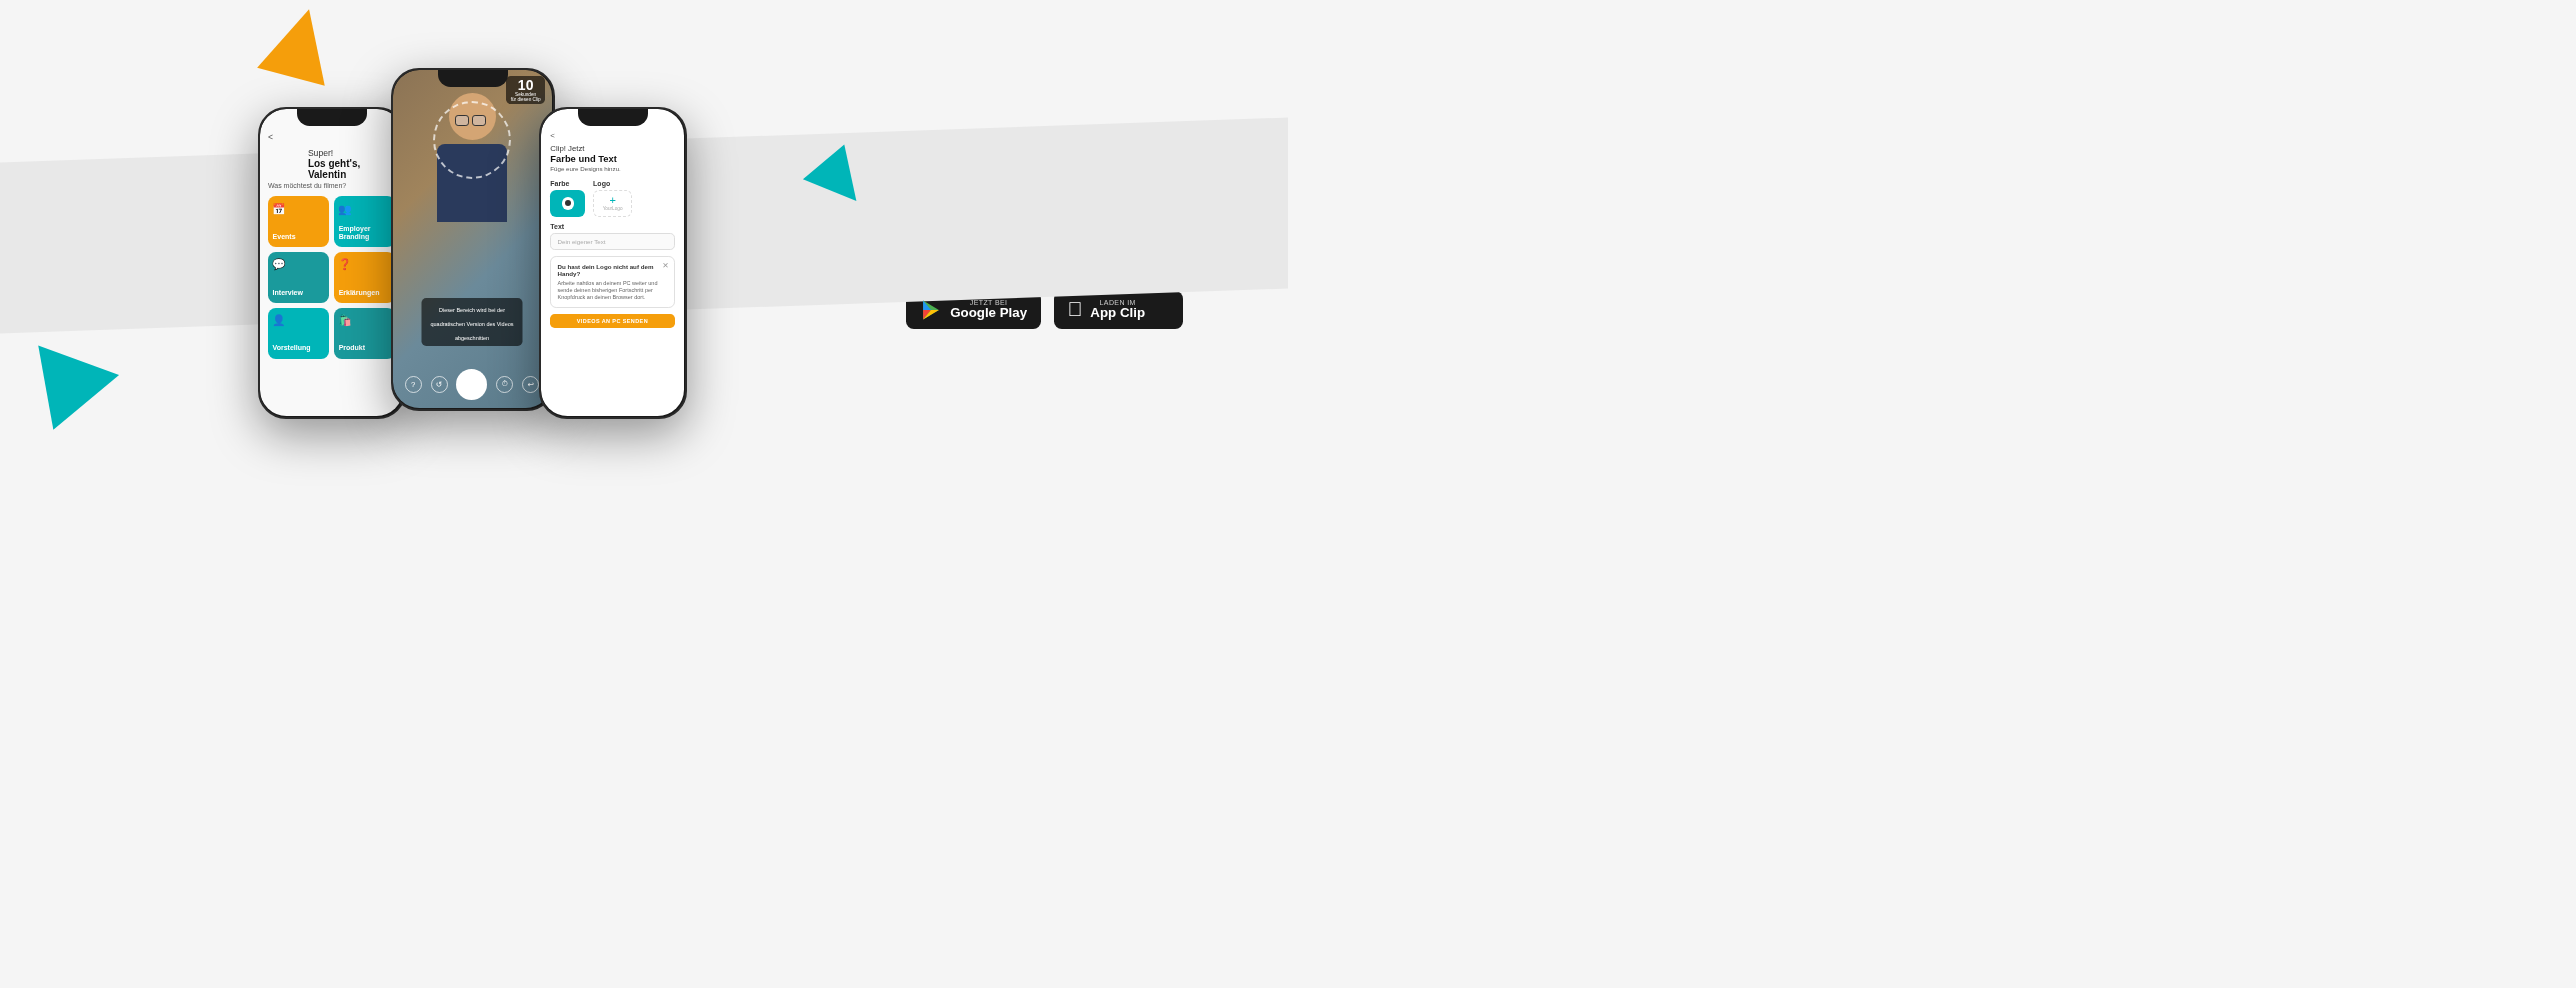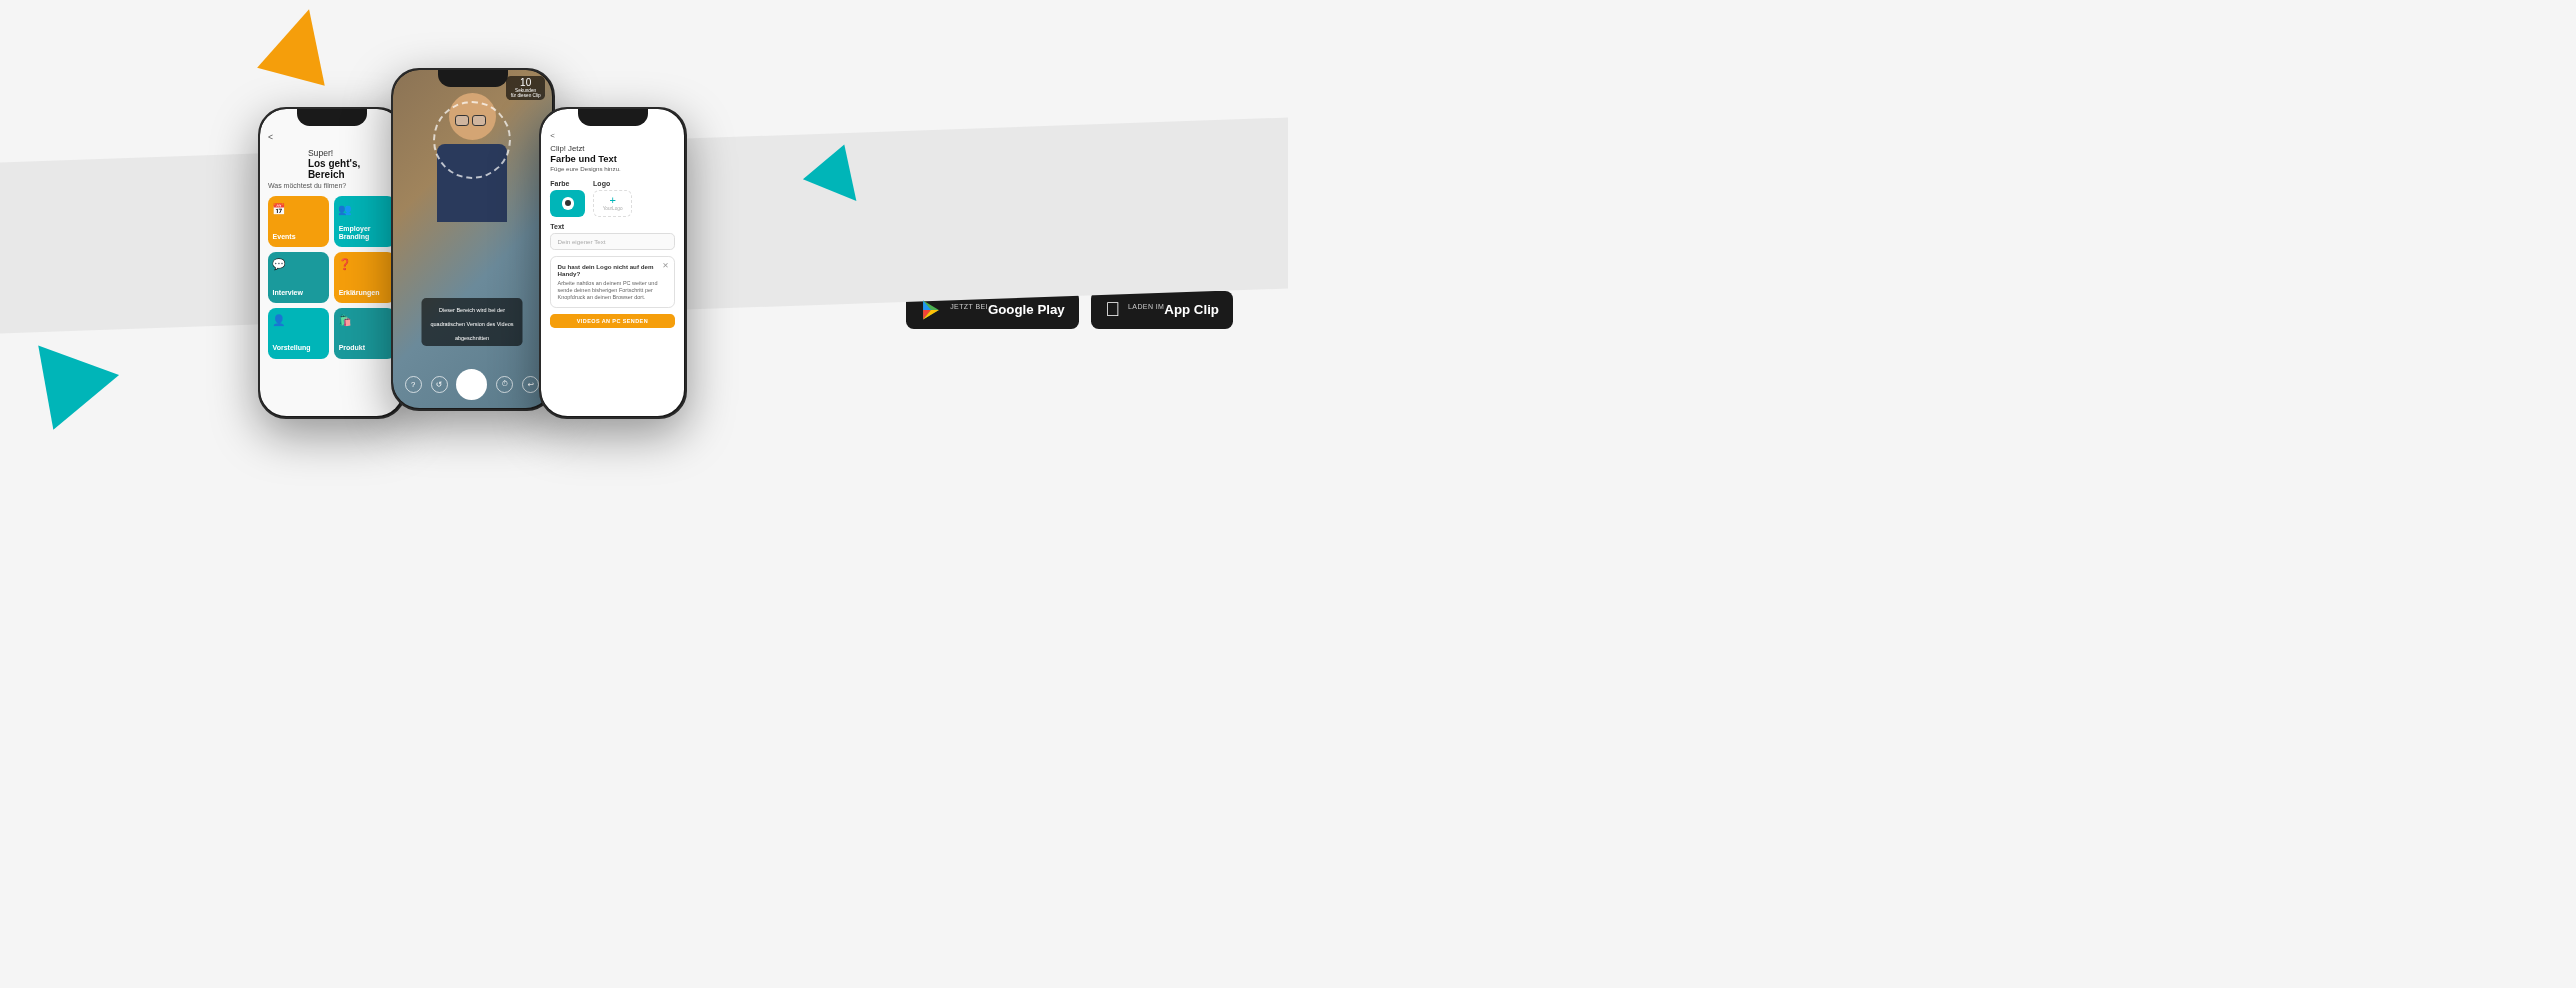--- a/index.html
+++ b/index.html
@@ -266,22 +266,22 @@
       position: absolute;
       top: 6.2px;
       right: 6.2px;
       background: rgba(0,0,0,0.6);
       border-radius: 4.7px;
       padding: 2.3px 4.7px;
       text-align: center;
     }
 
     .timer-number {
-      font-size: 10px;
-      font-weight: normal;
+      font-size: 14px;
+      font-weight: bold;
       color: white;
       display: block;
       line-height: 1;
     }
 
     .timer-label {
       font-size: 4.7px;
       color: white;
       display: block;
     }
@@ -559,21 +559,21 @@
       align-items: center;
       gap: 7.8px;
       background: #1a1a1a;
       border-radius: 7.8px;
       padding: 7.8px 14px;
       min-width: 129px;
     }
 
     .store-text {
       display: flex;
-      flex-direction: row;
+      flex-direction: column;
       text-align: center;
     }
 
     .store-sub {
       font-size: 7px;
       color: #ccc;
       text-transform: uppercase;
       letter-spacing: 0.4px;
     }
 
@@ -610,21 +610,21 @@
     <div class="triangle-teal-right"></div>
 
     <div class="phone-wrapper phone-wrapper-1">
       <div class="phone phone1">
         <div class="phone-notch"></div>
         <div class="phone-screen">
           <div class="phone1-content">
             <div class="phone1-back">&lt;</div>
             <div class="phone1-title">
               <span>Super!</span>
-              <strong>Los geht's, Bereich</strong>
+              <strong>Los geht's, Valentin</strong>
             </div>
             <div class="phone1-subtitle">Was möchtest du filmen?</div>
             <div class="menu-grid">
               <div class="menu-item menu-orange">
                 <div class="menu-item-icon">📅</div>
                 <div class="menu-item-label">Events</div>
               </div>
               <div class="menu-item menu-teal">
                 <div class="menu-item-icon">👥</div>
                 <div class="menu-item-label">Employer<br>Branding</div>

